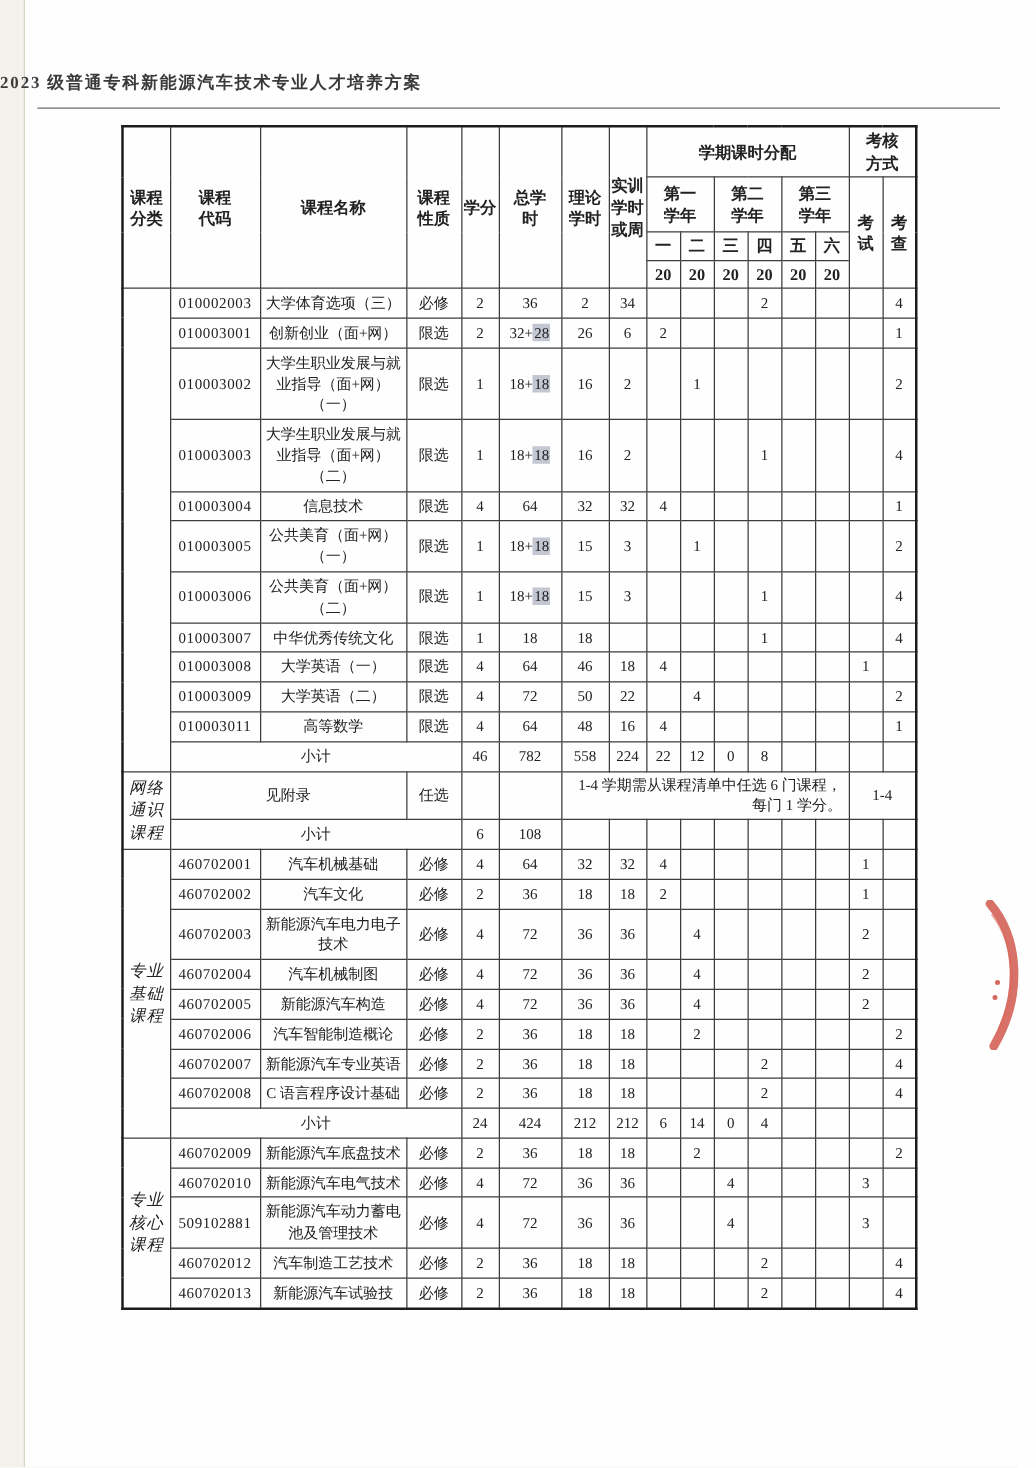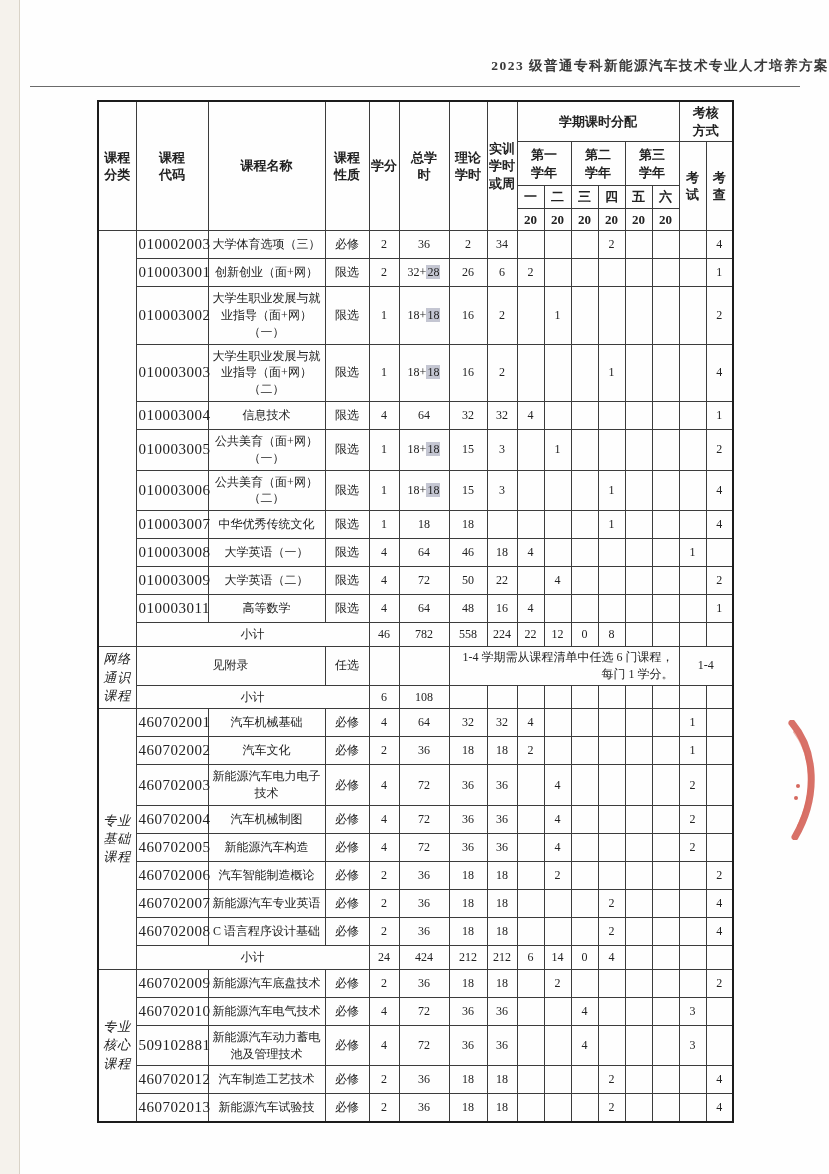--- a/index.html
+++ b/index.html
@@ -20,21 +20,21 @@
     position: absolute;
     left: 0; top: 0;
     width: 20px; height: 100%;
     background: #f5f2ec;
     border-right: 1px solid #d9d3c7;
   }
   .doc-title {
     position: absolute;
     top: 57px; left: 0;
     width: 100%;
-    text-align: right;
+    text-align: left;
     font-size: 13.5px;
     font-weight: bold;
     letter-spacing: 1.5px;
     color: #3a3a3a;
   }
   .title-divider {
     position: absolute;
     top: 86px; left: 30px;
     width: 770px;
     border-top: 1.5px solid #6a6a6a;
@@ -71,21 +71,21 @@
   .curriculum thead tr.h3 { height: 19px; }
   .curriculum thead tr.h4 { height: 18px; }
   .curriculum tbody tr { height: 22px; }
   td.cat-cell {
     white-space: pre-line;
     font-size: 13px;
     letter-spacing: 1px;
     padding: 2px 0;
     font-style: italic;
   }
-  td.code-cell { font-size: 15px; letter-spacing: 0.5px; }
+  td.code-cell { font-size: 12px; letter-spacing: 0.5px; }
   td.name-cell { padding: 3px 4px; }
   td.note-cell { text-align: right; padding: 2px 5px; }
   .hl { background: #c4c6d2; padding: 0 1px; text-align: center; }
   .page-number {
     position: absolute;
     top: 1090px; left: 0;
     width: 100%;
     text-align: center;
     font-size: 11.5px;
     color: #3a3a3a;

